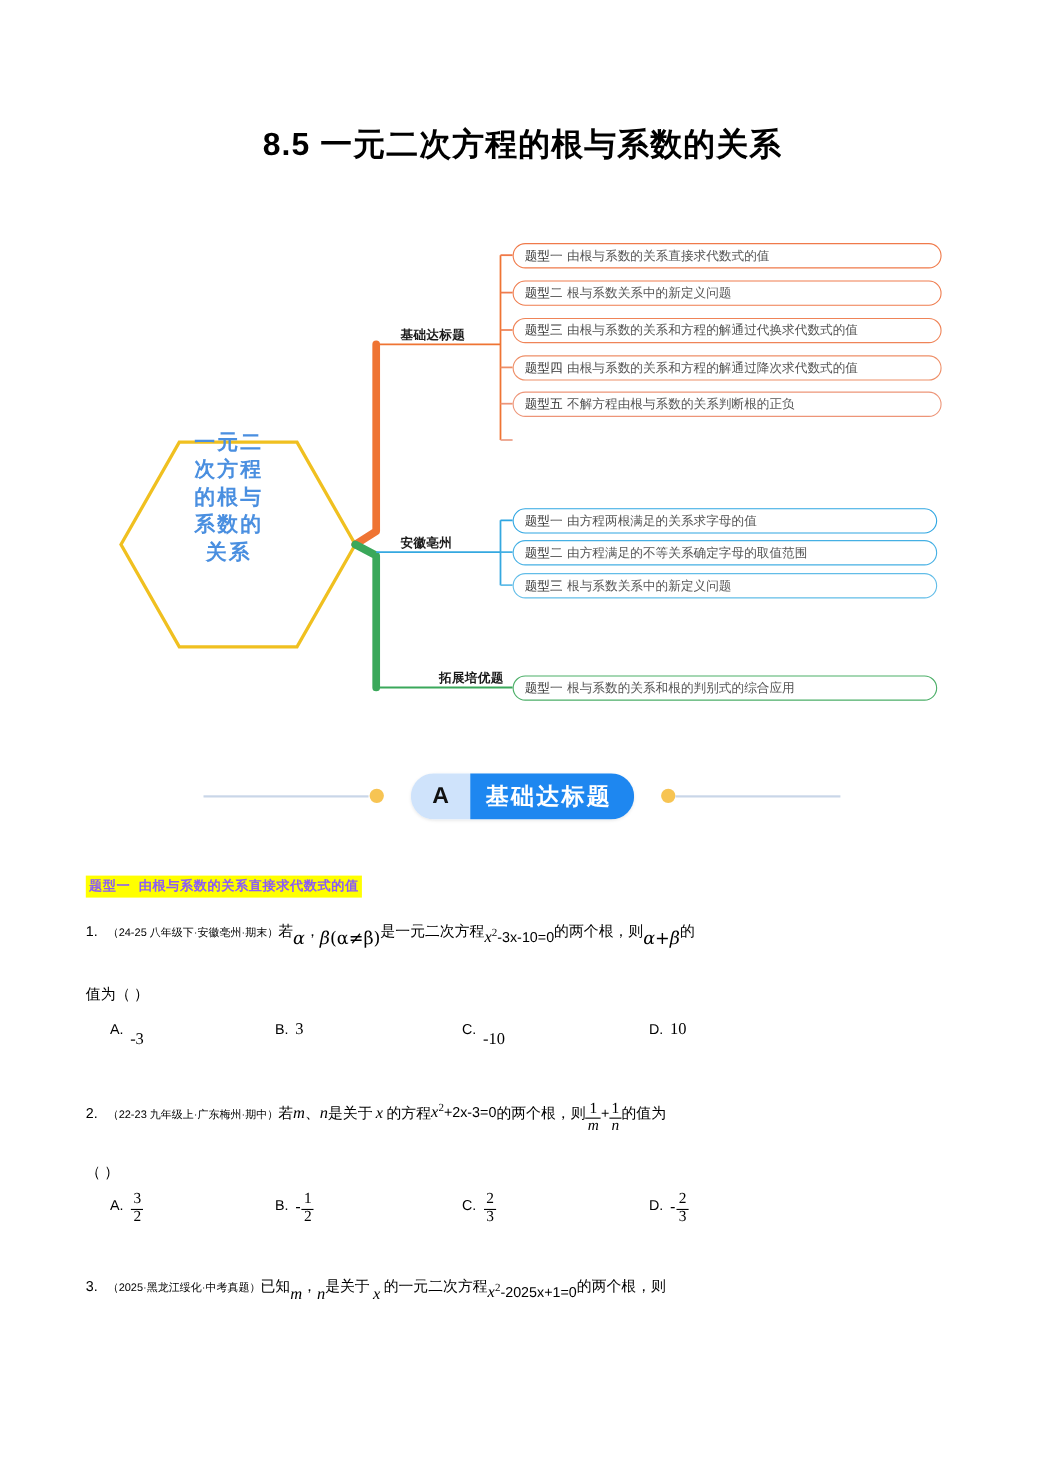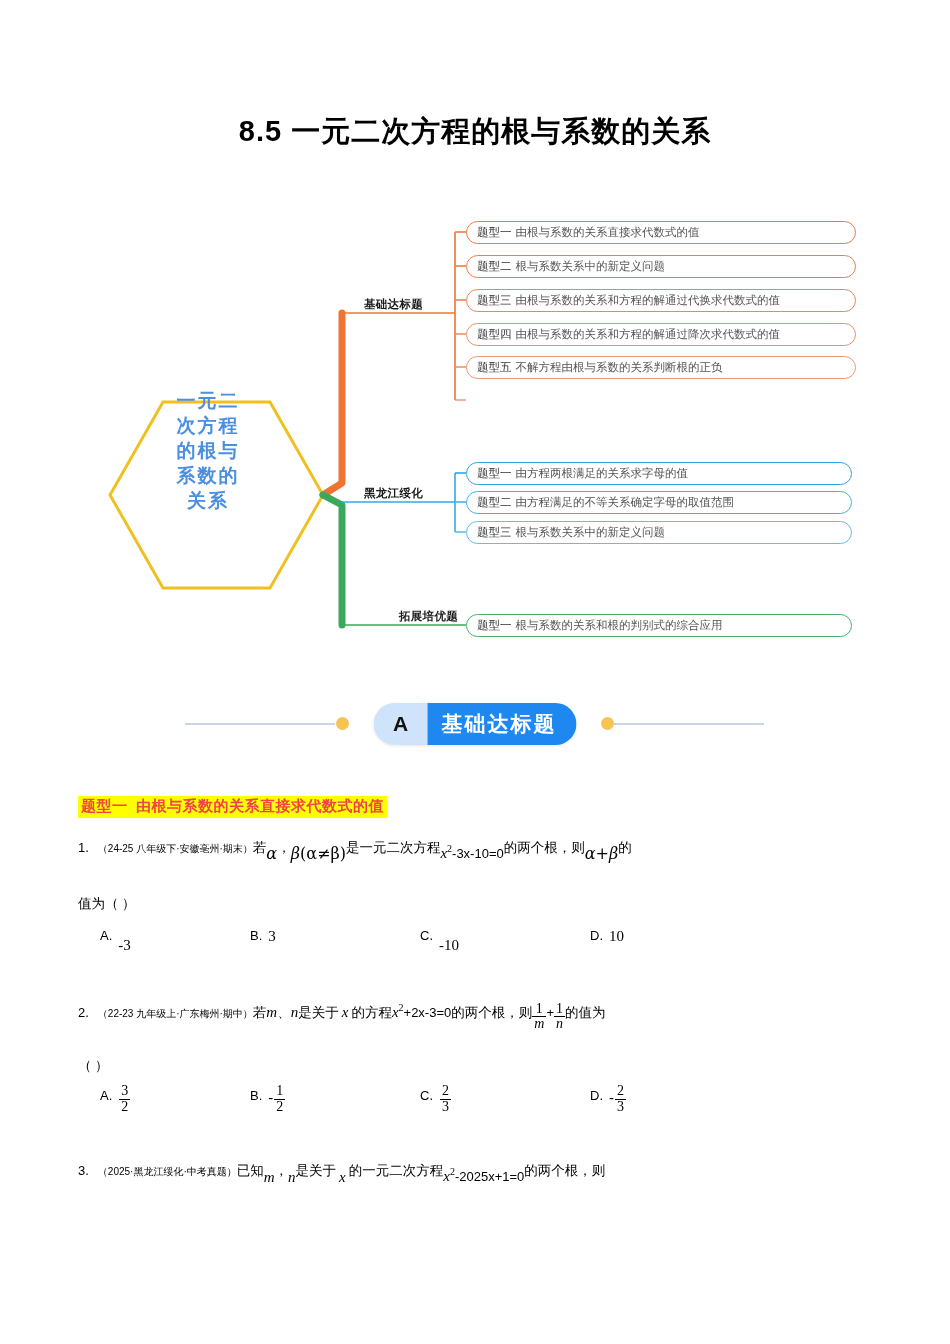--- a/index.html
+++ b/index.html
@@ -44,21 +44,21 @@
     width: 950px;
     height: 460px;
   }
 
   .hex-label {
     position: absolute;
     left: 128px;
     top: 185px;
     width: 160px;
     text-align: center;
-    font-family: Liberation Mono, monospace;
+    font-family: Liberation Serif, serif;
     font-weight: bold;
     font-size: 19px;
     line-height: 25px;
     color: #4a8fe0;
     letter-spacing: 2px;
   }
 
   .branch-label {
     position: absolute;
     font-family: "Liberation Sans", sans-serif;
@@ -143,24 +143,24 @@
     position: absolute;
     top: 20px;
     height: 1.5px;
     background: #c9d6e8;
   }
 
   
   .qtype-header {
     position: absolute;
     left: 78px;
-    font-family: Liberation Serif, serif;
-    font-weight: bold;
-    font-size: 15px;
-    color: #ef4444;
+    font-family: Liberation Sans, sans-serif;
+    font-weight: bold;
+    font-size: 12px;
+    color: #8b5cf6;
     background: #ffff00;
     padding: 1px 3px 2px 3px;
     letter-spacing: 0.5px;
   }
 
   
   .qblock {
     position: absolute;
     left: 78px;
     width: 800px;
@@ -260,21 +260,21 @@
 
   <div class="hex-label">
     <div>一元二</div>
     <div>次方程</div>
     <div>的根与</div>
     <div>系数的</div>
     <div>关系</div>
   </div>
 
   <div class="branch-label" style="left:364px; top:92px;">基础达标题</div>
-  <div class="branch-label" style="left:364px; top:281px;">黑龙江绥化</div>
+  <div class="branch-label" style="left:364px; top:281px;">安徽亳州</div>
   <div class="branch-label" style="left:384px; top:404px;margin-left:15px;">拓展培优题</div>
 
   <div class="leaf" style="left:466px; top:16px; width:390px; border-color:#f07a4a;">
     <span class="lead">题型一</span>
     <span>由根与系数的关系直接求代数式的值</span>
   </div>
   <div class="leaf" style="left:466px; top:50px; width:390px; border-color:#ef7c4e;">
     <span class="lead">题型二</span>
     <span>根与系数关系中的新定义问题</span>
   </div>

